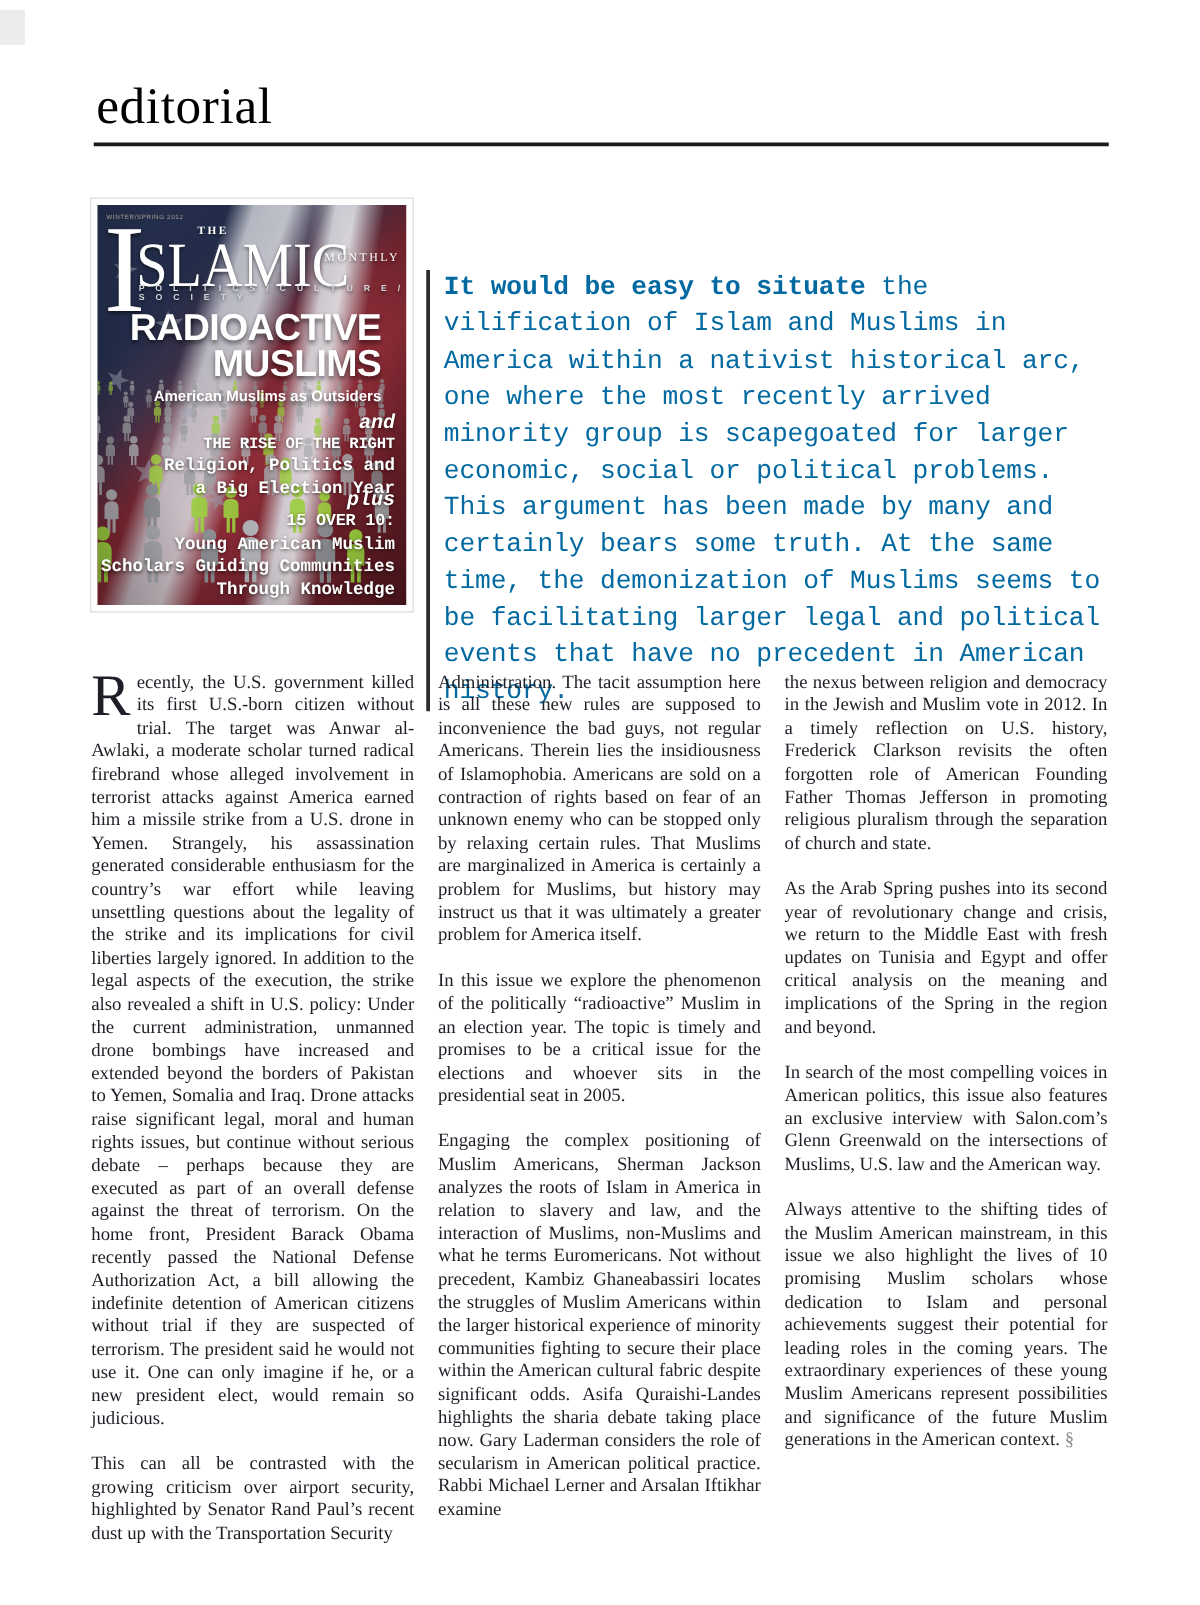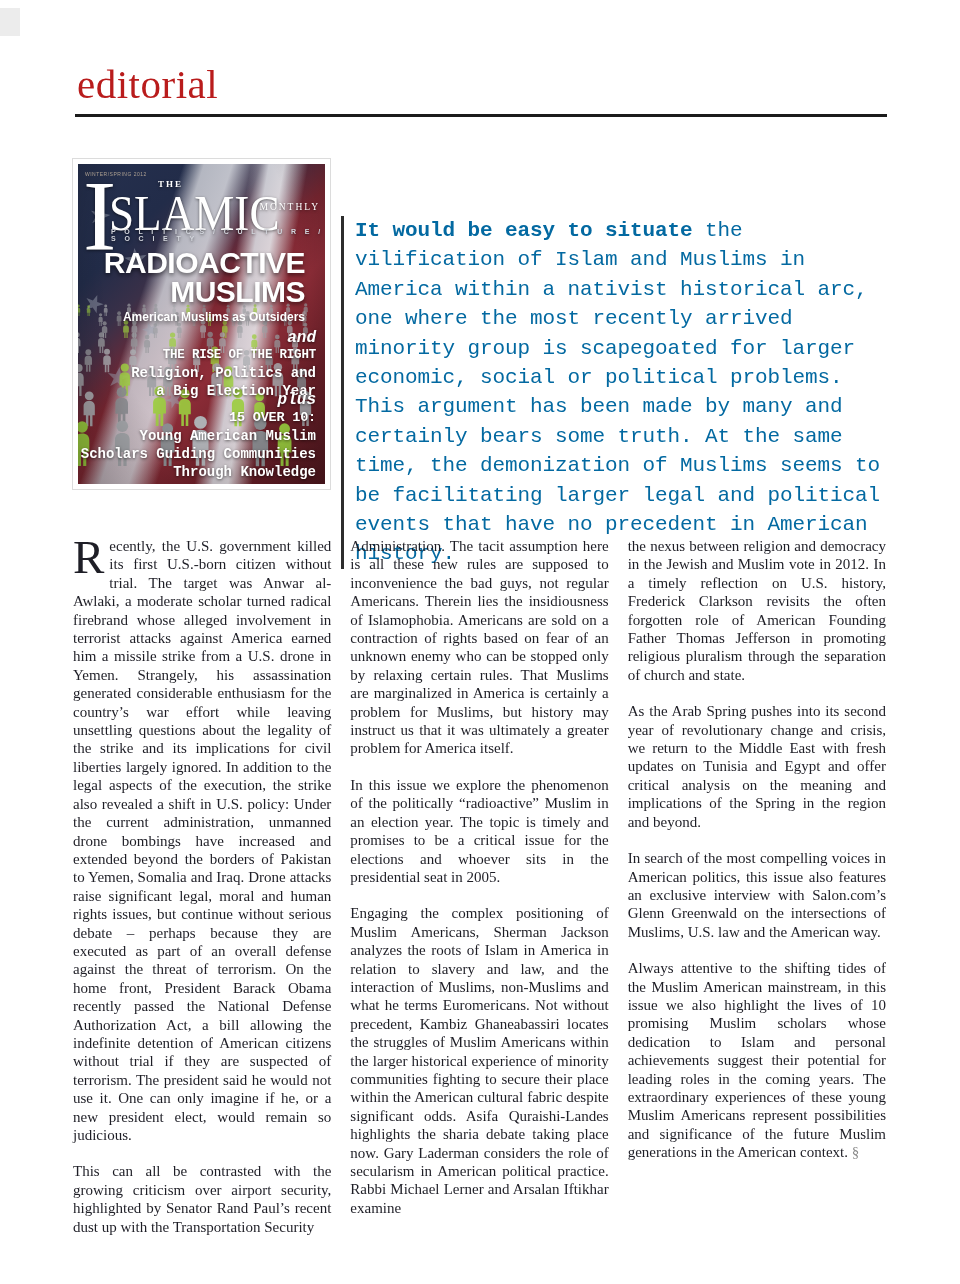--- a/index.html
+++ b/index.html
@@ -2,21 +2,21 @@
 <html><head>
 <meta charset="utf-8">
 <style>
   html,body{margin:0;padding:0;background:#ffffff;}
   .page{position:relative;width:960px;height:1284px;background:#ffffff;overflow:hidden;
         font-family:"Liberation Serif",serif;color:#1e1e24;}
   .scan-artifact{position:absolute;left:0;top:8px;width:20px;height:28px;background:#ececec;}
 
   
   .page-title{position:absolute;left:77px;top:60px;margin:0;font-family:"Liberation Serif",serif;
-              font-size:41px;font-weight:400;letter-spacing:0.5px;color:#b91c1c;}
+              font-size:41px;font-weight:400;letter-spacing:0.5px;color:#000000;}
   .header-rule{position:absolute;left:75px;top:114px;width:812px;height:3px;background:#1b1b1b;}
 
   
   .cover{position:absolute;left:73px;top:159px;width:257px;height:330px;background:#ffffff;
          padding:0;box-shadow:0 0 0 1px #dcdcdc;box-sizing:border-box;}
   .cover-art{position:absolute;left:5px;top:5px;right:5px;bottom:5px;overflow:hidden;
     background:
       linear-gradient(100deg, rgba(255,255,255,0) 57%, rgba(216,218,224,0.9) 63%, rgba(228,229,233,0.9) 68%, rgba(255,255,255,0) 76%),
       linear-gradient(108deg, rgba(255,255,255,0) 30%, rgba(205,207,214,0.85) 36%, rgba(216,218,224,0.85) 44%, rgba(255,255,255,0) 52%),
       linear-gradient(135deg, #25304e 0%, #222c49 22%, #3a3048 34%, #7c2732 48%, #8e2d38 60%, #6d2029 78%, #591a22 100%);}

